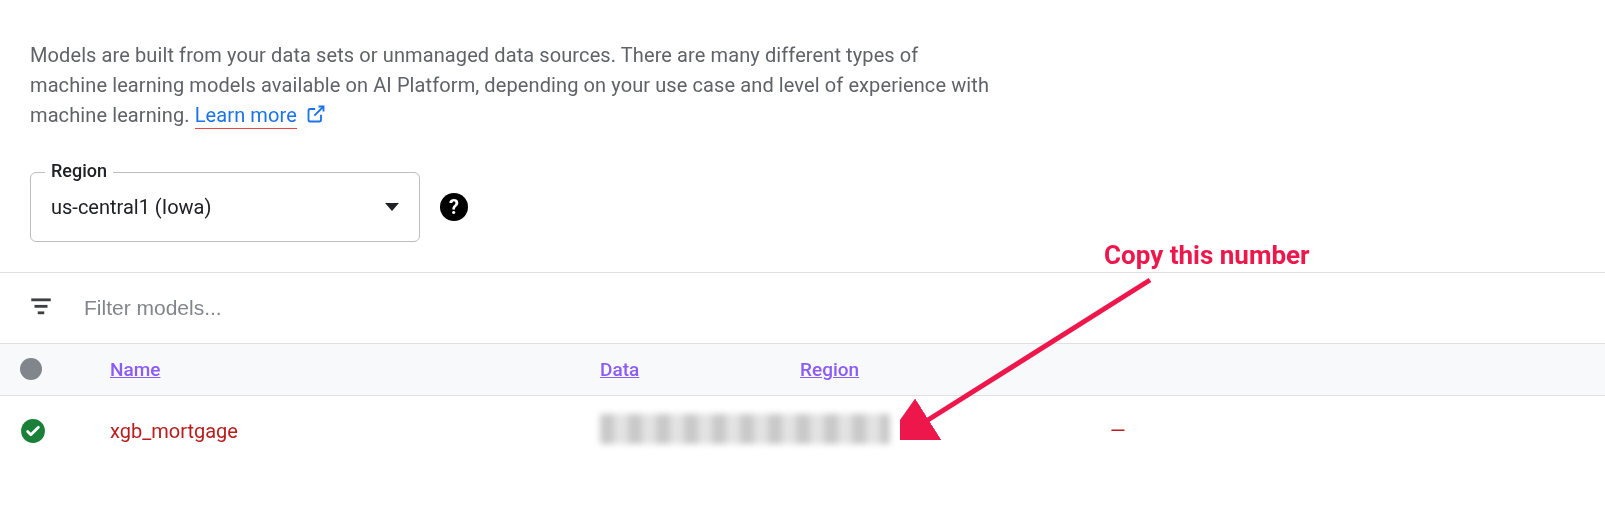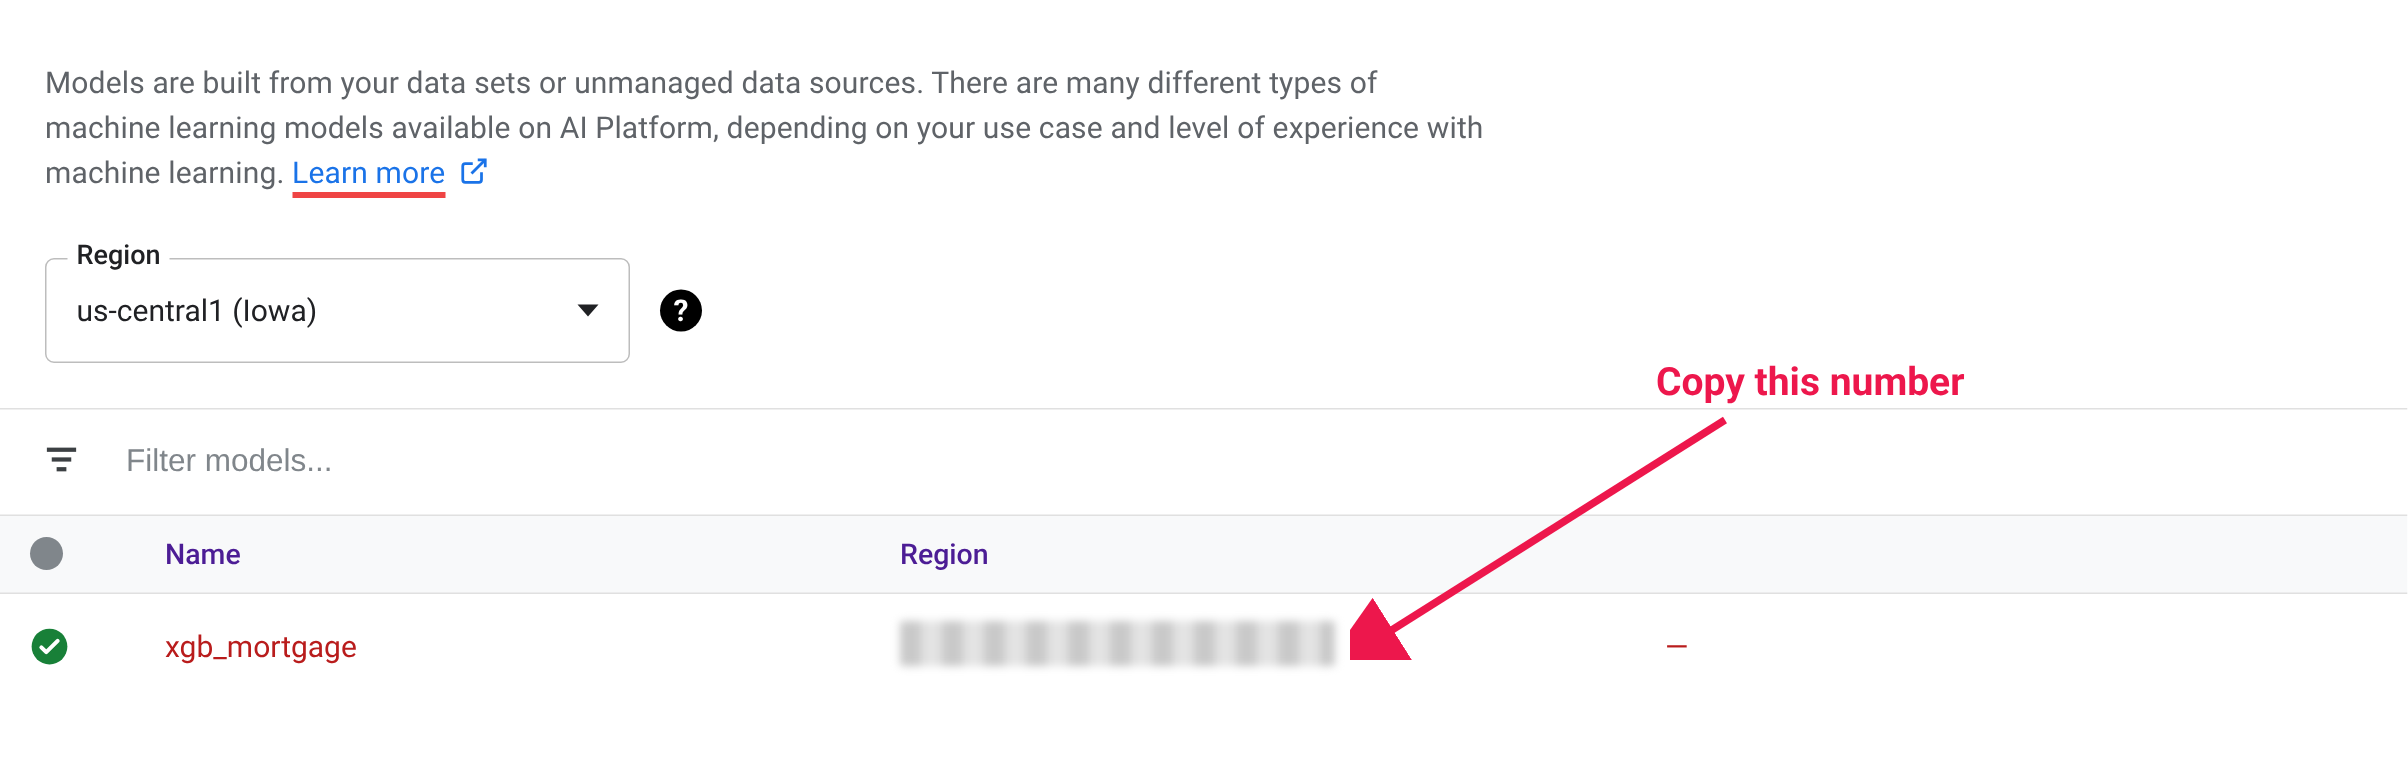--- a/index.html
+++ b/index.html
@@ -16,21 +16,21 @@
   .description {
     font-size: 20px;
     line-height: 1.5;
     color: #5f6368;
     max-width: 960px;
     letter-spacing: 0.1px;
   }
   .learn-more {
     color: #1a73e8;
     text-decoration: none;
-    border-bottom: 4px solid #ef4444;
+    border-bottom: 1px solid #ef4444;
     padding-bottom: 1px;
     text-align: right;
   }
   .ext-icon {
     display: inline-block;
     vertical-align: middle;
     margin-left: 4px;
     color: #1a73e8;
   }
   .region-row {
@@ -102,21 +102,22 @@
   }
   .filter-input::placeholder { color: #80868b; }
   .table-header {
     display: flex;
     align-items: flex-start;
     background: #f8f9fa;
     border-bottom: 1px solid #e0e0e0;
     padding: 14px 20px;
     font-size: 19px;
     font-weight: 500;
-    color: #4c1d95;
+    color: #8b5cf6;
+    text-decoration: underline;
   }
   .col-status { width: 60px; display:flex; align-items:center; }
   .col-name { flex: 0 0 520px; padding-left: 30px; }
   .col-id { flex: 0 0 510px; }
   .col-data { flex: 0 0 200px; }
   .col-region { flex: 1; }
   .status-dot {
     width: 22px; height: 22px;
     border-radius: 50%;
     background: #80868b;
@@ -190,20 +191,21 @@
     </svg>
   </span>
   <input class="filter-input" type="text" placeholder="Filter models..." style="">
 </div>
 
 <div class="table-header">
   <div class="col-status">
     <span class="status-dot"></span>
   </div>
   <div class="col-name">Name</div>
+  <div class="col-data">Data</div>
   <div class="col-region">Region</div>
 </div>
 
 <div class="table-row">
   <div class="col-status">
     <span class="check-circle">
       <svg width="26" height="26" viewBox="0 0 24 24">
         <circle cx="12" cy="12" r="11" fill="#188038"></circle>
         <path d="M7 12.5l3 3 7-7" stroke="#fff" stroke-width="2.5" fill="none" stroke-linecap="round" stroke-linejoin="round"></path>
       </svg>

